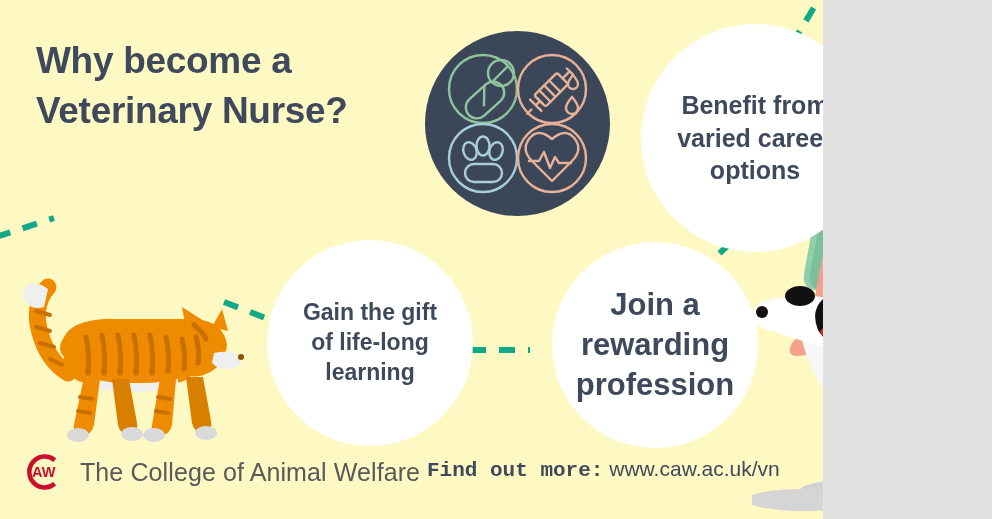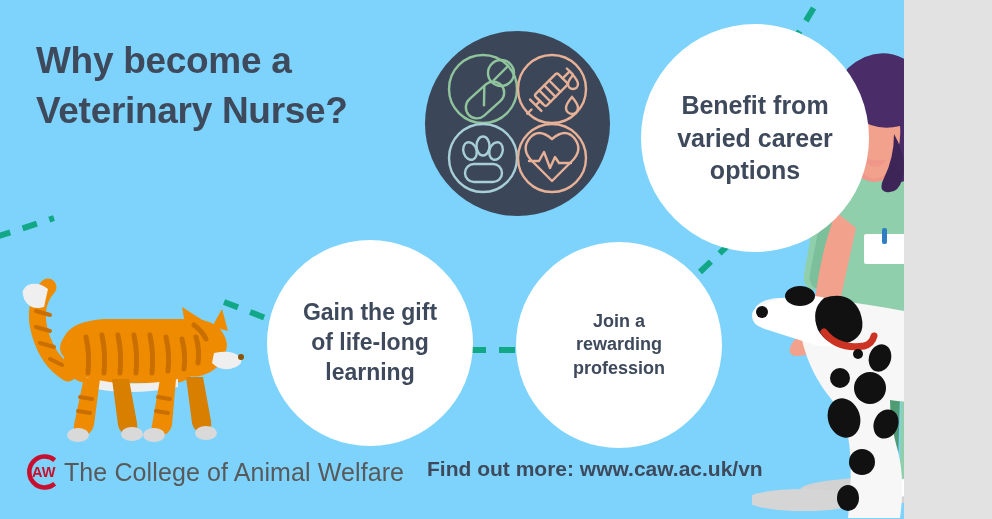--- a/index.html
+++ b/index.html
@@ -4,22 +4,22 @@
 <style>
   * { margin:0; padding:0; box-sizing:border-box; }
   html,body { width:992px; height:519px; }
   body {
     font-family:"Liberation Sans", sans-serif;
     background:#e2e2e2;
     overflow:hidden;
   }
   #poster {
     position:relative;
-    width:904px; height:519px;
-    background:#7dd3fc;
+    width:823px; height:519px;
+    background:#fef9c3;
     overflow:hidden;
   }
 
   
   .title {
     position:absolute;
     left:36px; top:36px;
     width:400px;
     color:#3e4a5c;
     font-size:37px;
@@ -40,55 +40,55 @@
     justify-content:center;
     text-align:center;
     color:#3e4a5c;
     line-height:1.30;
     white-space:pre-line;
     font-weight:bold;
   }
   #bubble-career  { left:641px; top:24px;  width:228px; height:228px; font-size:25px; }
   #bubble-job     { left:39px;  top:182px; width:190px; height:190px; font-size:23px; }
   #bubble-learn   { left:267px; top:240px; width:206px; height:206px; font-size:23px; }
-  #bubble-join    { left:516px; top:242px; width:206px; height:206px; font-size:18px; }
+  #bubble-join    { left:552px; top:242px; width:206px; height:206px; font-size:31px; }
 
   
   #icon-cluster {
     position:absolute;
     left:425px; top:31px;
     width:185px; height:185px;
     border-radius:50%;
     background:#3c4659;
   }
   #icon-cluster svg { position:absolute; left:0; top:0; }
 
   
   .art { position:absolute; }
   #cat-art   { left:8px;   top:265px; }
   #nurse-art { left:752px; top:38px; }
 
   
   #footer-left {
     position:absolute; left:22px; top:452px;
-    display:flex; align-items:center; gap:2px;
+    display:flex; align-items:center; gap:18px;
   }
   #caw-logo { width:40px; height:40px; flex:0 0 auto; }
   #footer-org {
     font-size:25px;
     color:#58595b;
     letter-spacing:0.1px;
     white-space:nowrap;
   }
   #footer-right {
     position:absolute; left:427px; top:457px;
     font-size:21px; color:#3e4a5c; white-space:nowrap;
   }
-  #find-out-more { font-weight:bold; }
-  #caw-url { font-weight:bold; }
+  #find-out-more { font-weight:bold;font-family:Liberation Mono, monospace; }
+  #caw-url { font-weight:normal; }
 </style>
 </head>
 <body>
 
 <div id="poster">
 
   <svg class="dashlayer" viewBox="0 0 992 519">
     <g stroke="#12a887" stroke-width="6" fill="none" stroke-linecap="butt">
 
       <path d="M -4 237 L 54 218" stroke-dasharray="15 13"></path>

